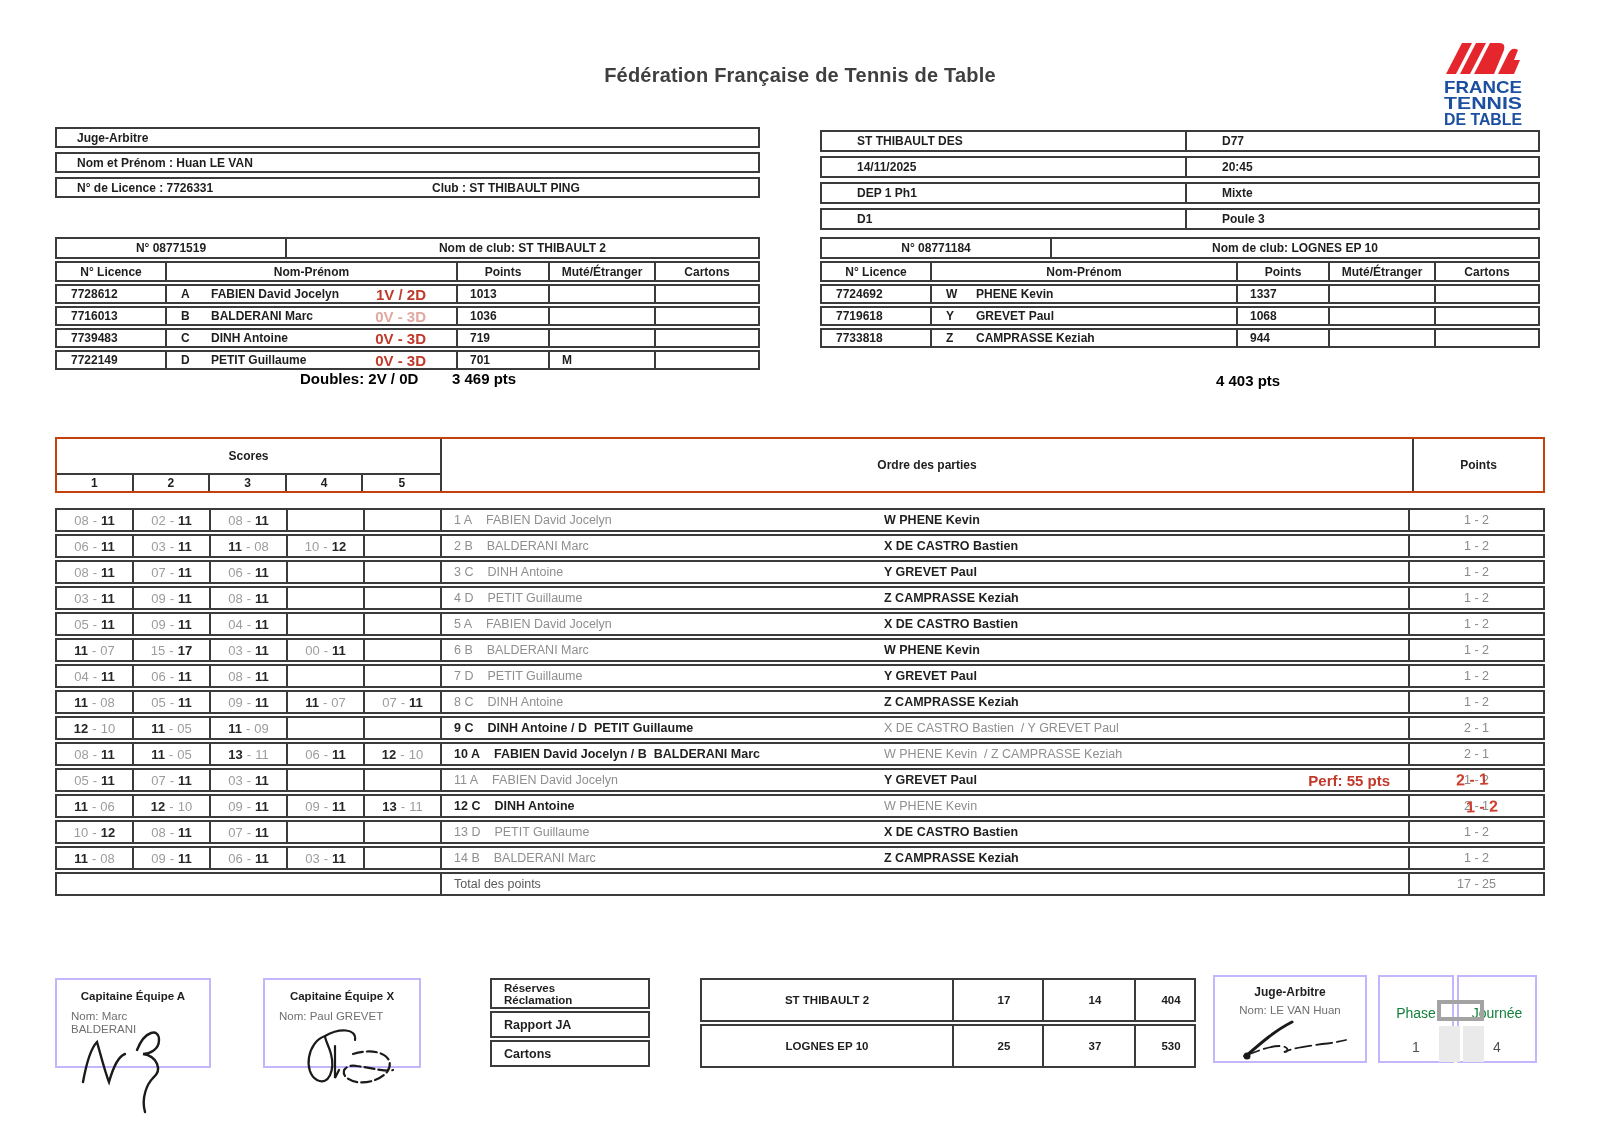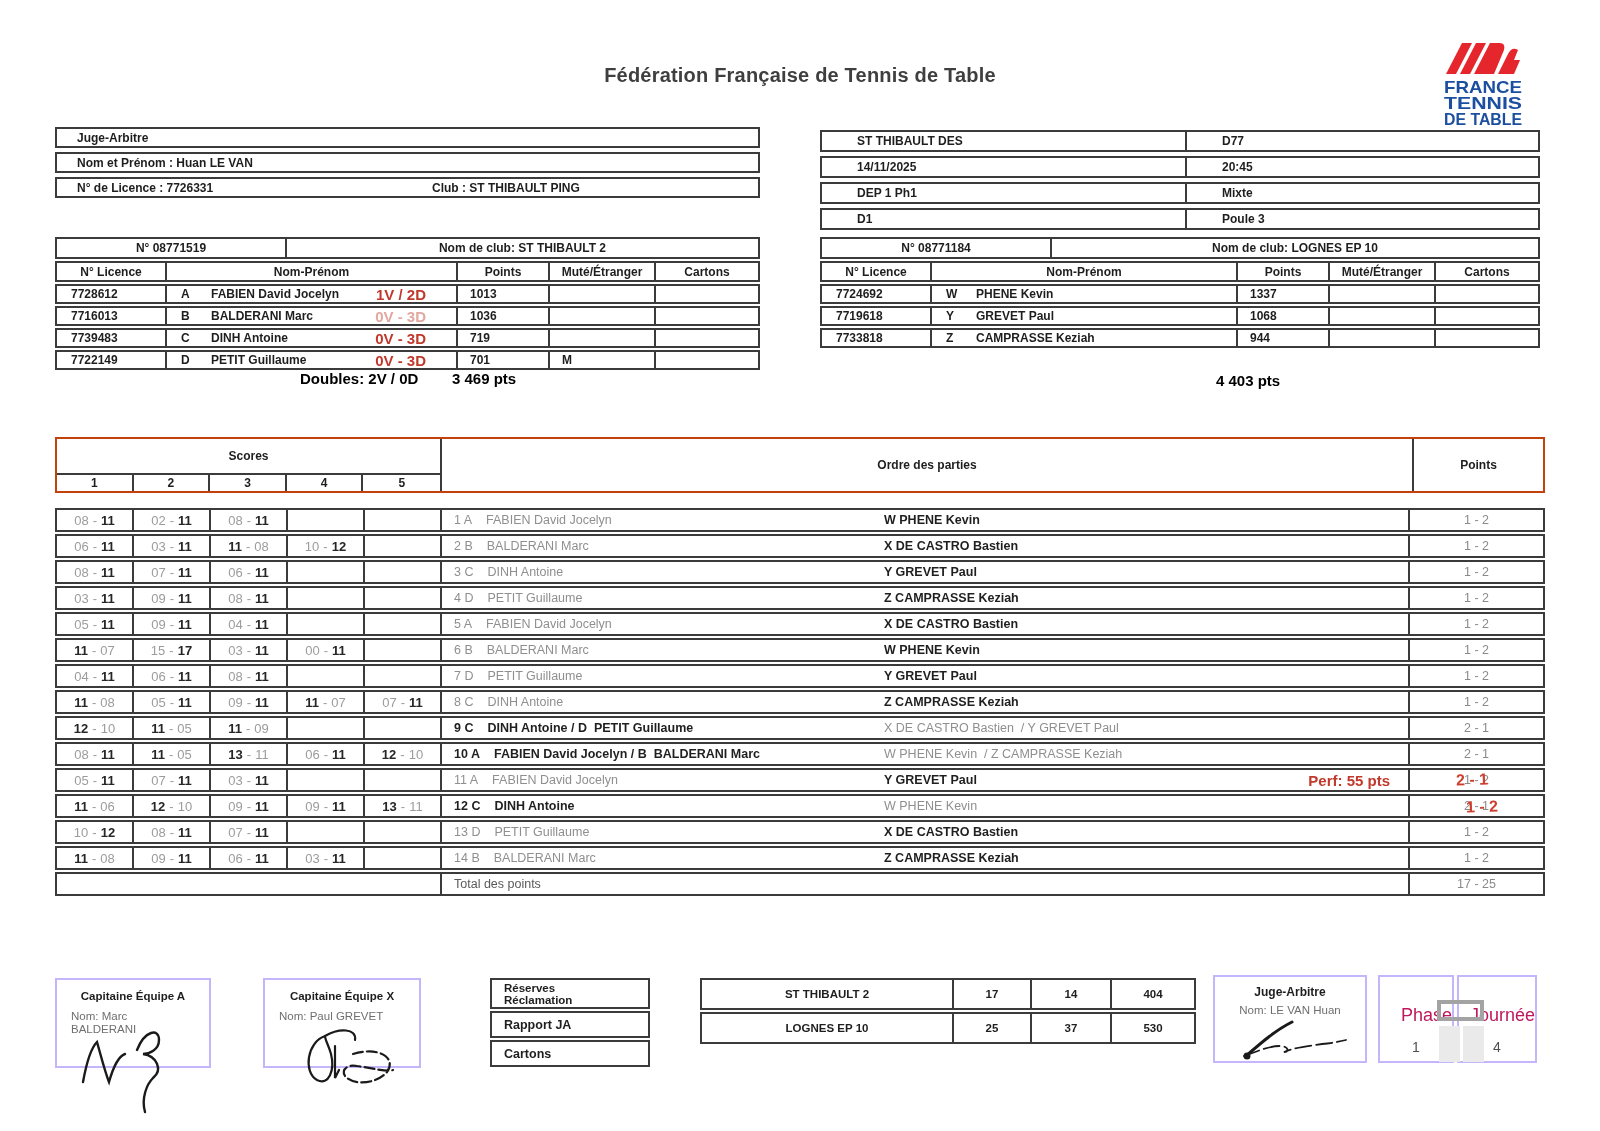--- a/index.html
+++ b/index.html
@@ -67,25 +67,25 @@
   .corr-r{margin-left:5px;margin-top:1px;}
   .w-games{width:385px;}
   .total-label{color:#5a5a5a;}
   
   .fbox{position:absolute;border:2px solid #c4b5fd;box-sizing:border-box;background:#fff;}
   .cap-title{text-align:center;font-weight:bold;font-size:11.5px;margin-top:10px;}
   .cap-name{margin:8px 0 0 14px;font-size:11.5px;color:#6f6f6f;line-height:13px;}
   .rr-box{left:490px;top:978px;width:160px;position:absolute;}
   .rr-row{box-sizing:border-box;border:2px solid #3b3b3b;margin-bottom:2px;display:flex;flex-direction:column;justify-content:center;padding-left:12px;font-weight:bold;background:#fff;}
   .res-table{left:700px;top:978px;width:496px;position:absolute;}
-  .res-row{height:32px;font-weight:bold;font-size:11.5px;}
+  .res-row{height:44px;font-weight:bold;font-size:11.5px;gap:12px;}
   .res-name{width:252px;} .res-c2{width:78px;} .res-c3{width:80px;}
   .ja-title{text-align:center;font-weight:bold;font-size:12px;margin-top:8px;}
   .ja-name{text-align:center;font-size:11.5px;color:#6f6f6f;margin-top:5px;}
-  .pj-label{position:absolute;top:28px;width:100%;text-align:right;color:#be185d;font-size:18px;}
+  .pj-label{position:absolute;top:28px;width:100%;text-align:center;color:#15803d;font-size:14px;}
   .pj-value{position:absolute;top:62px;width:100%;text-align:center;color:#4f4f4f;font-size:14px;}
   .sig{position:absolute;overflow:visible;pointer-events:none;}
   .hl-outline{position:absolute;left:1437px;top:1000px;width:47px;height:21px;border:4px solid #a3a3a3;box-sizing:border-box;z-index:6;background:transparent;}
   .hl-fill{position:absolute;top:1026px;width:21px;height:36px;background:#eaeaea;z-index:1;}
 </style>
 </head>
 <body>
 
 <div class="page">
 

